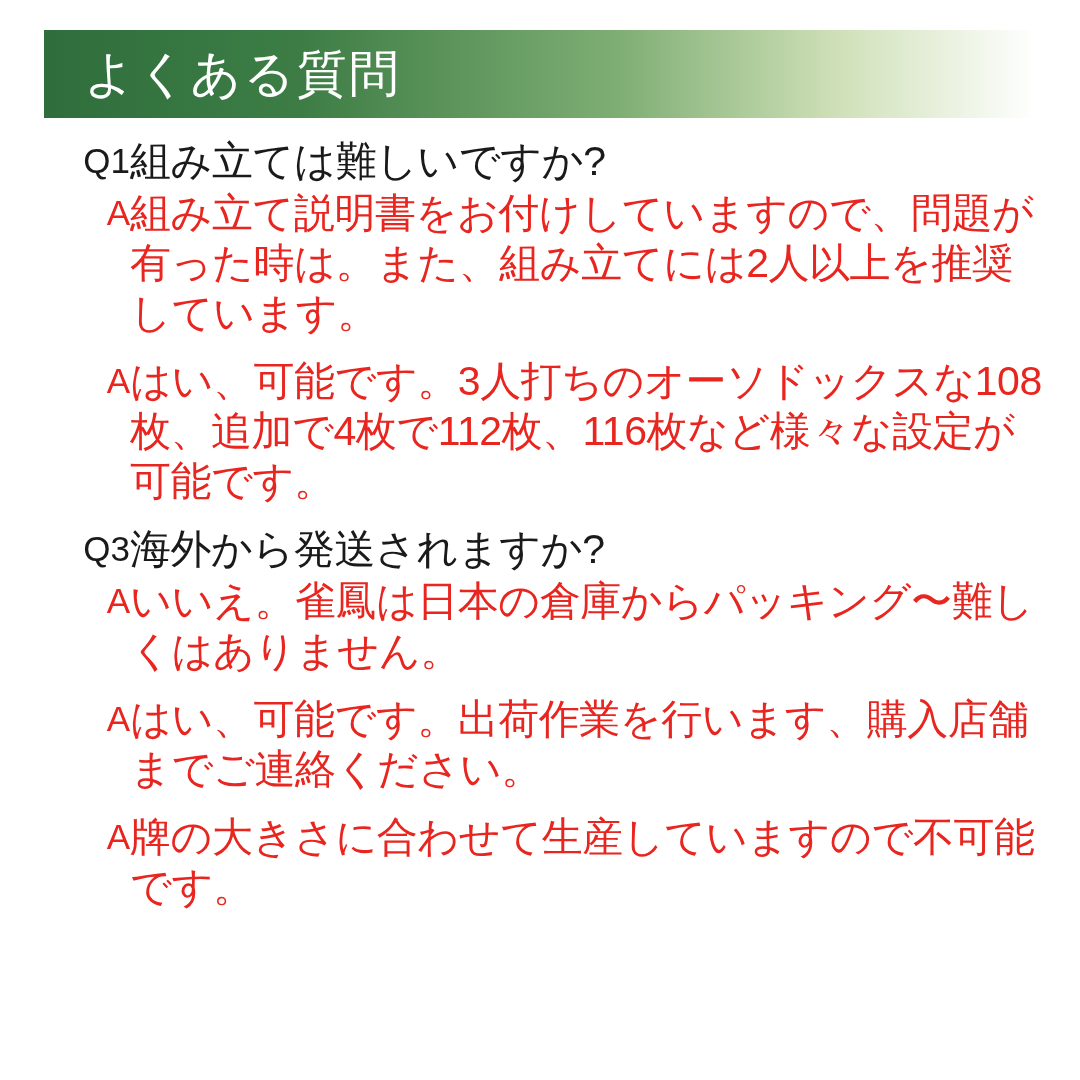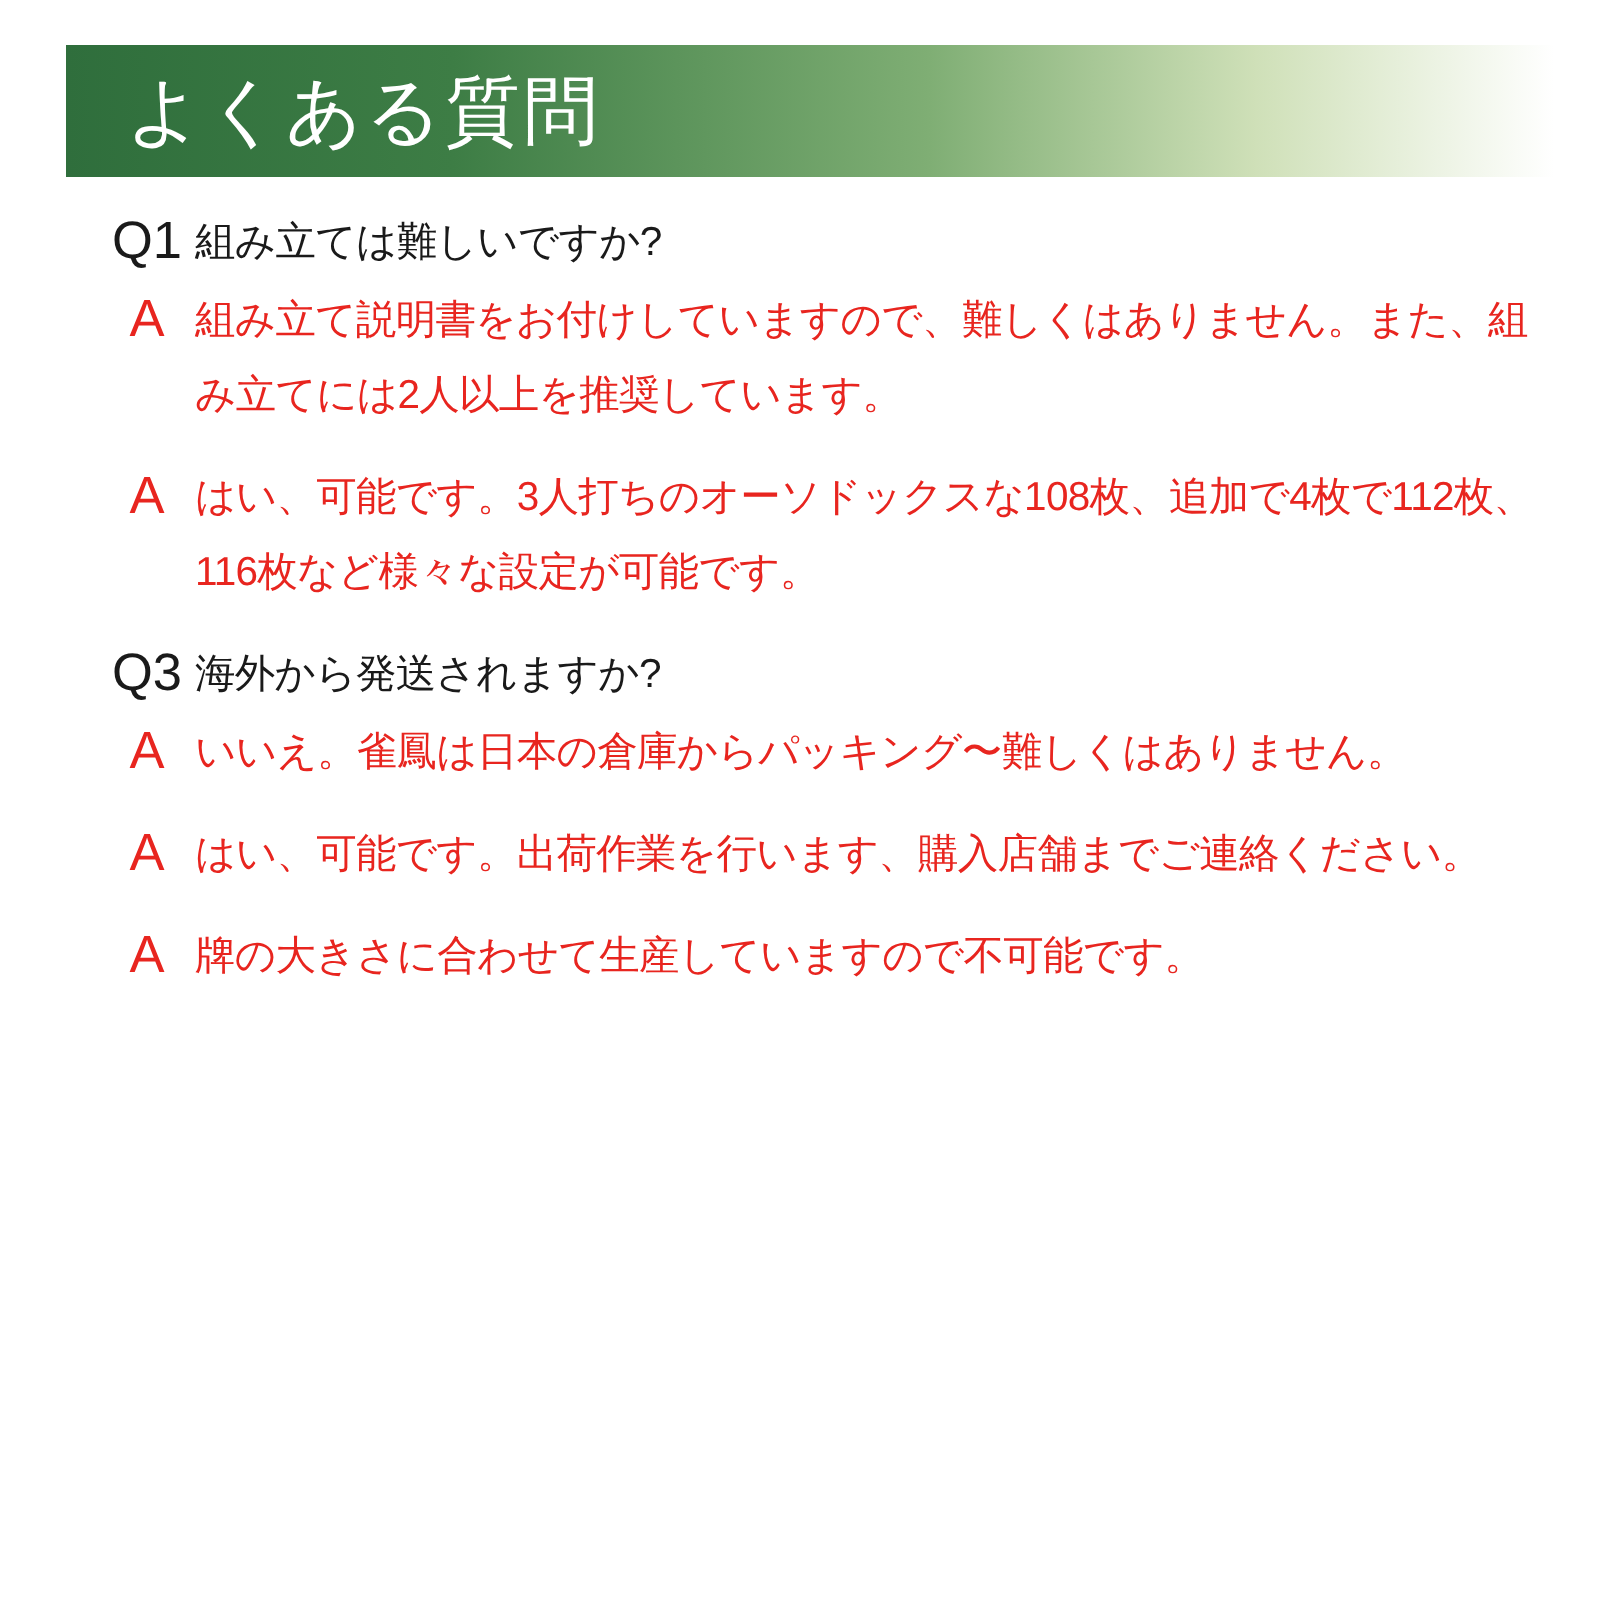--- a/index.html
+++ b/index.html
@@ -62,29 +62,29 @@
   }
   .row + .row {
     margin-top: 2px;
   }
 
   .marker {
     flex: 0 0 auto;
     width: 86px;
     font-size: 35px;
     line-height: 50px;
-    text-align: center;
+    text-align: right;
     padding-left: 22px;
     box-sizing: border-box;
     white-space: nowrap;
   }
 
   .text {
     flex: 1 1 auto;
-    font-size: 27px;
+    font-size: 41px;
     line-height: 50px;
     letter-spacing: -0.5px;
   }
 
   .q .marker,
   .q .text {
     color: #1a1a1a;
   }
   .a .marker,
   .a .text {
@@ -106,21 +106,21 @@
 
   <div class="faq-list">
 
     <div class="faq-block">
       <div class="row q">
         <div class="marker">Q1</div>
         <div class="text">組み立ては難しいですか?</div>
       </div>
       <div class="row a">
         <div class="marker">A</div>
-        <div class="text">組み立て説明書をお付けしていますので、難しくはありません。また、組み立てには2人以上を推奨しています。</div>
+        <div class="text">組み立て説明書をお付けしていますので、問題が有った時は。また、組み立てには2人以上を推奨しています。</div>
       </div>
     </div>
     <div class="q-block-gap"></div>
 
     <div class="faq-block">
       <div class="row a">
         <div class="marker">A</div>
         <div class="text">はい、可能です。3人打ちのオーソドックスな108枚、追加で4枚で112枚、116枚など様々な設定が可能です。</div>
       </div>
     </div>

